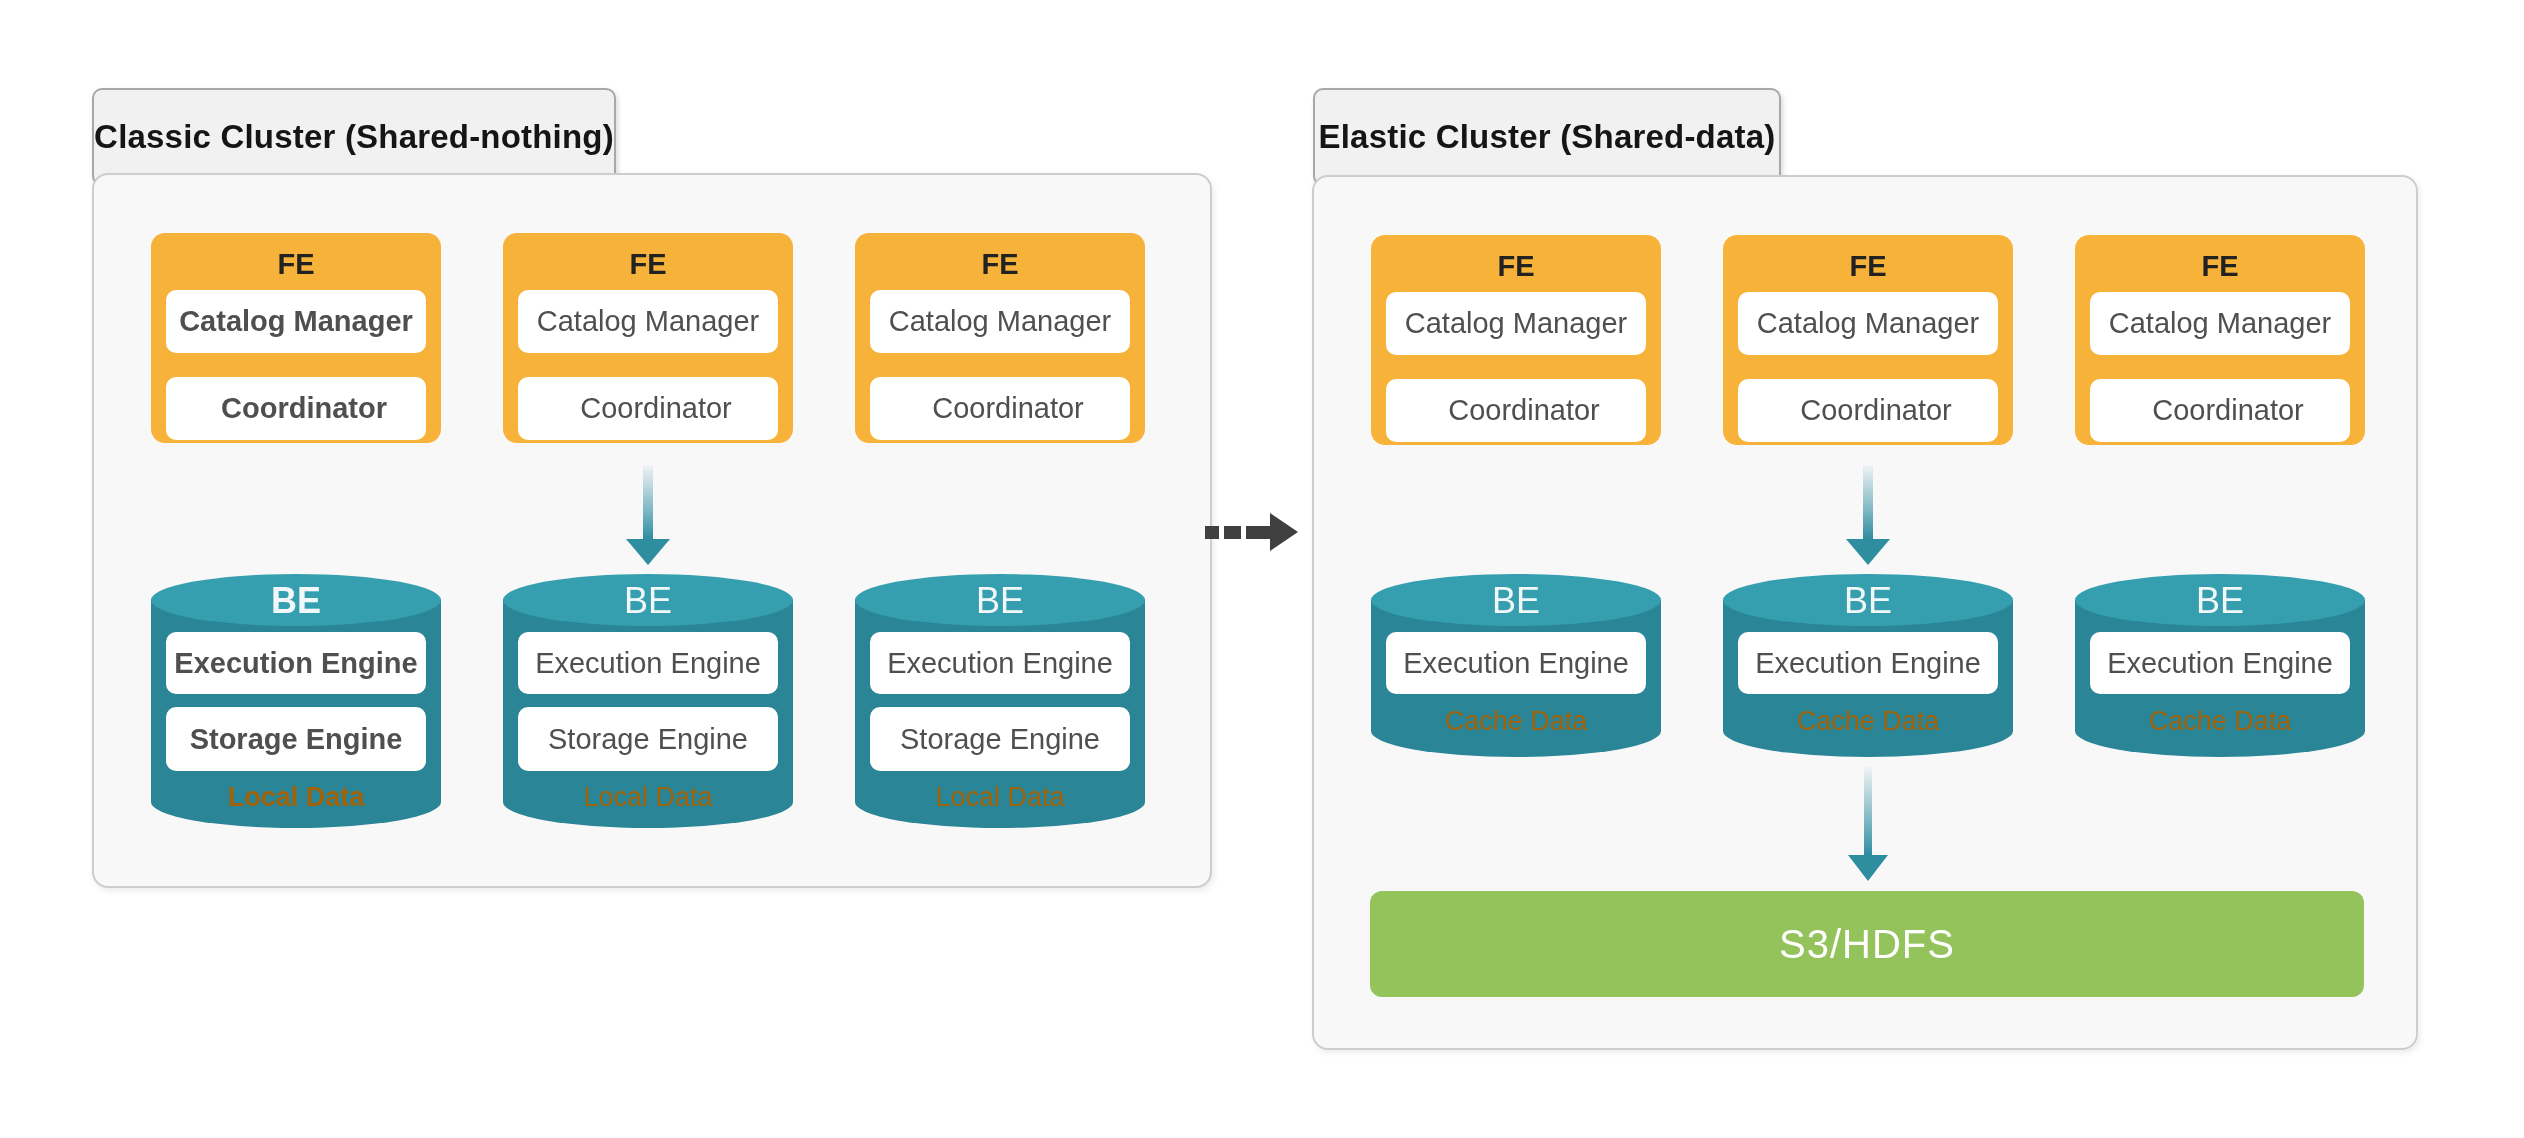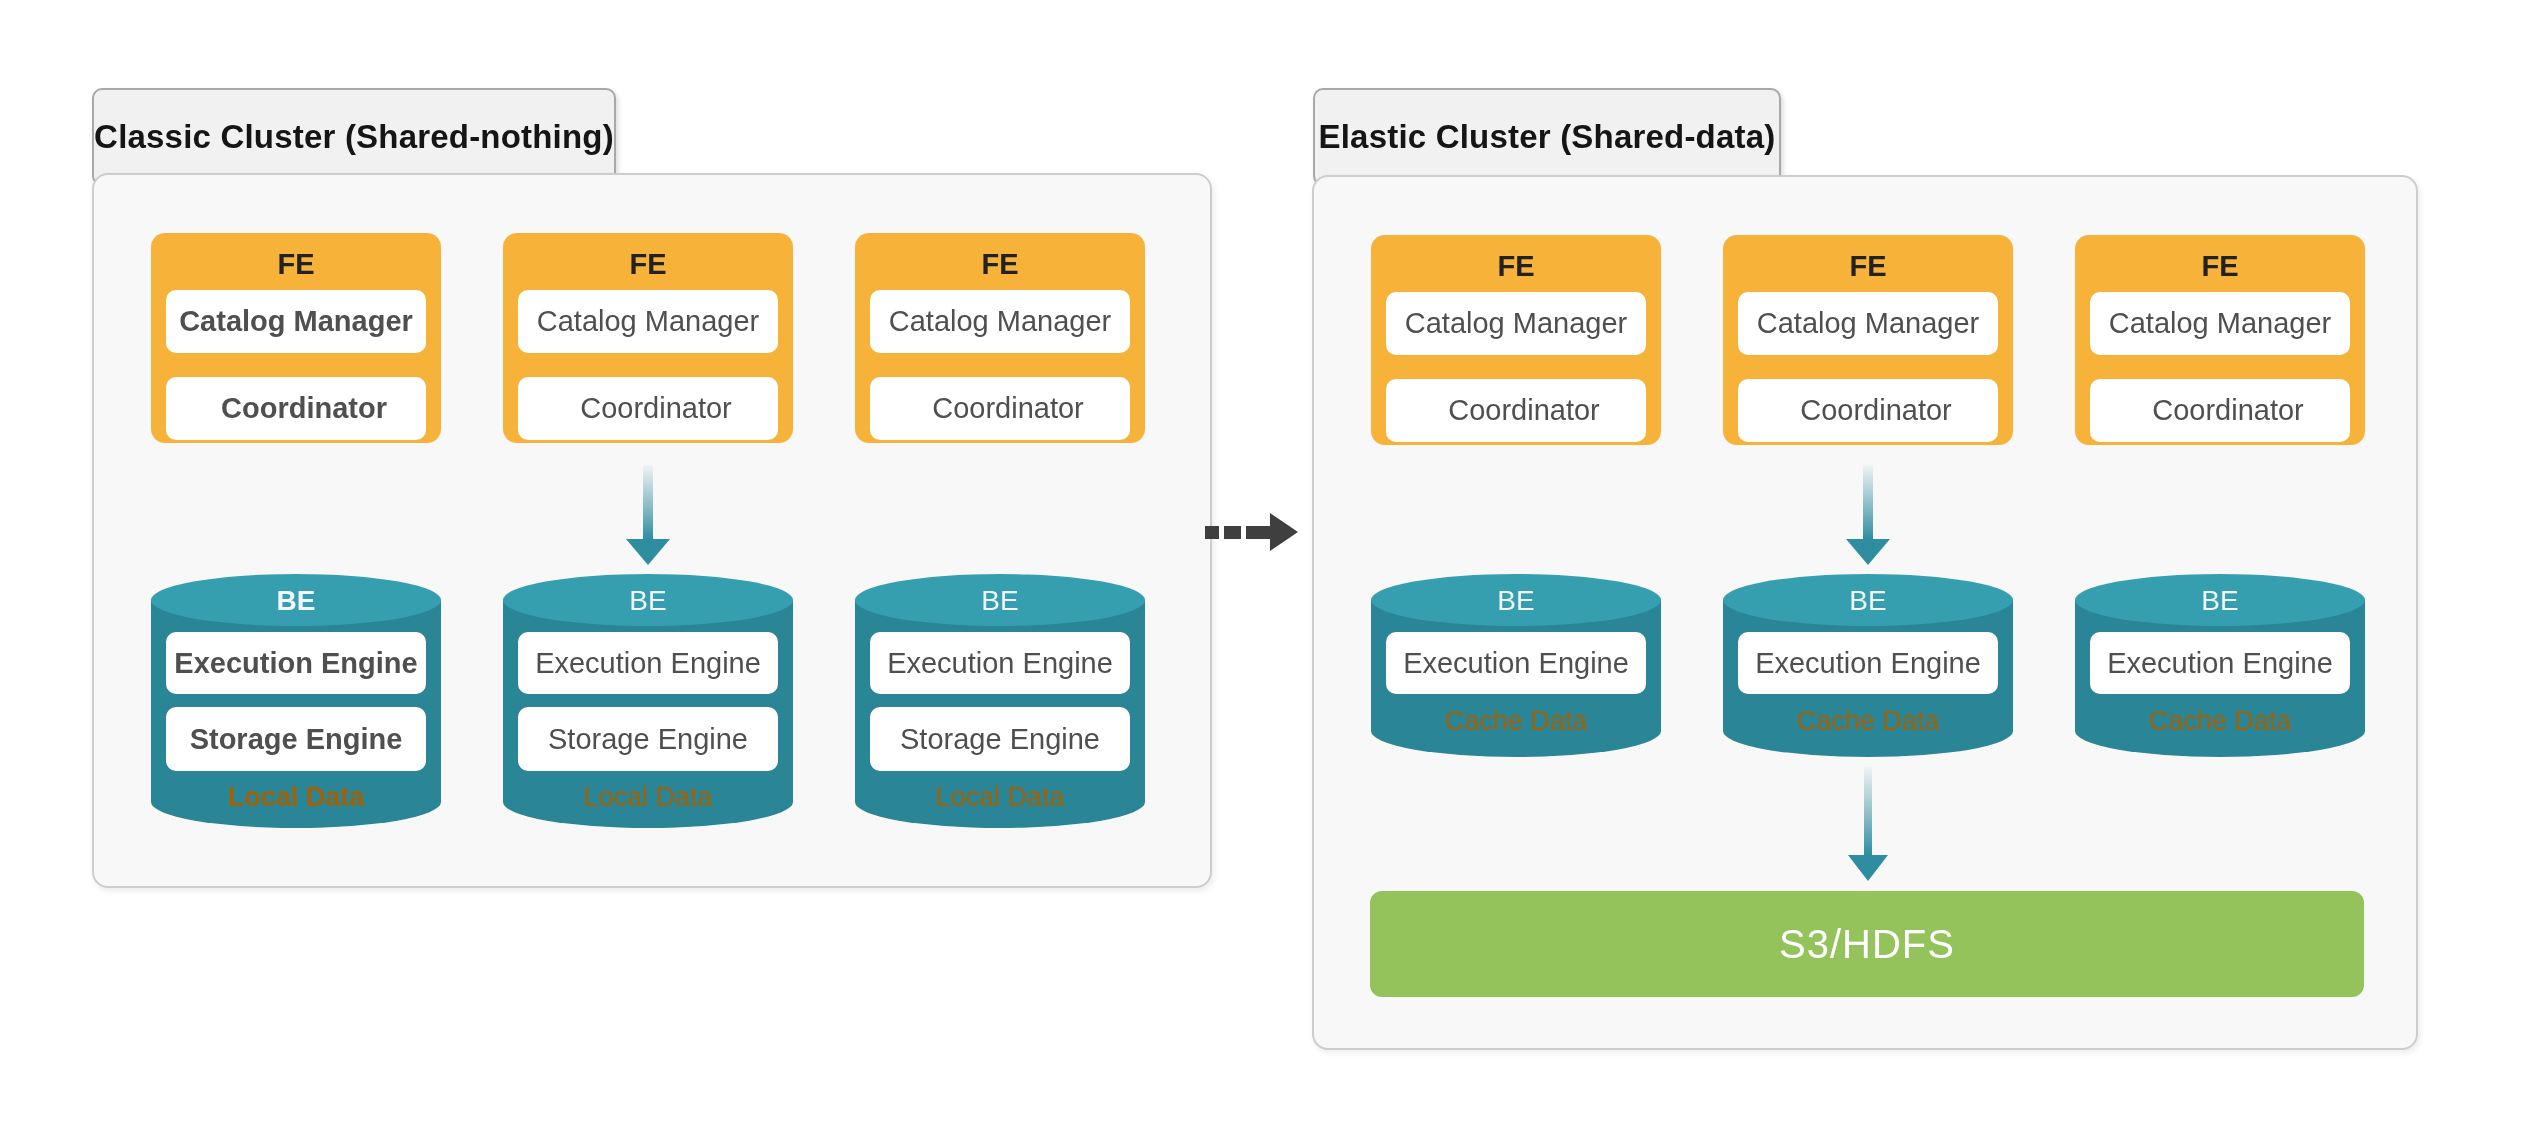--- a/index.html
+++ b/index.html
@@ -79,21 +79,21 @@
     background:var(--be-teal-top);border-radius:50%;z-index:1;
   }
   .cyl-body{
     position:absolute;top:26px;left:0;width:100%;bottom:0;
     background:var(--be-teal-body);
     border-radius:0 0 145px 145px / 0 0 26px 26px;z-index:0;
   }
   .be-label{
     position:absolute;top:7px;left:0;width:100%;height:40px;
     display:flex;align-items:center;justify-content:center;
-    font-size:28px;font-weight:400;color:#F2F8F9;z-index:2;
+    font-size:36px;font-weight:400;color:#F2F8F9;z-index:2;
   }
   .be-comp1{top:58px;height:62px;}
   .be-comp2{top:133px;height:64px;}
   .data-label{
     position:absolute;left:0;width:100%;height:34px;
     display:flex;align-items:center;justify-content:center;
     font-size:27px;font-weight:400;color:#a16207;z-index:2;
   }
   .tall .data-label{top:206px;}
   .short .data-label{top:130px;}

